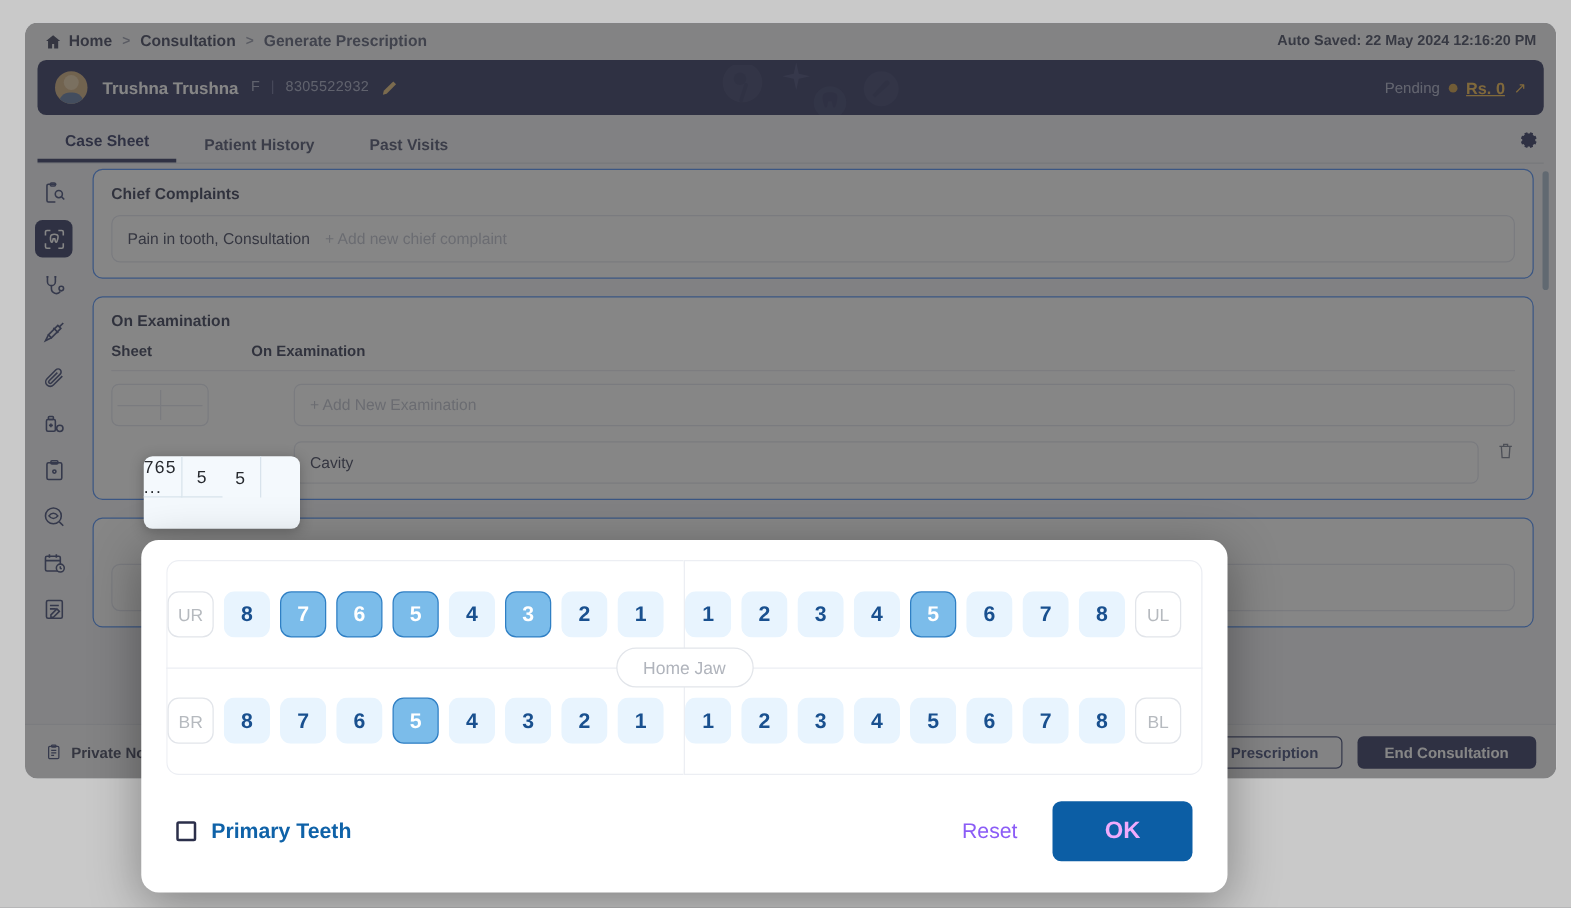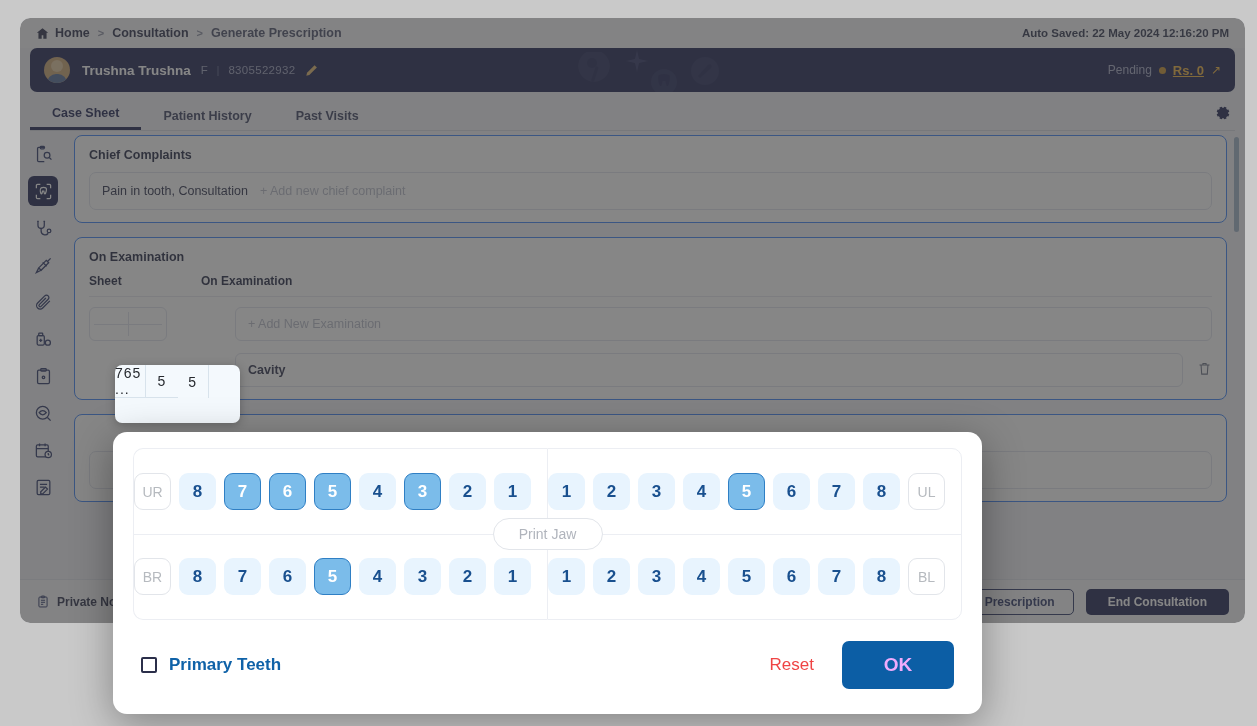--- a/index.html
+++ b/index.html
@@ -170,23 +170,22 @@
     flex: 1;
     height: 34px;
     border: 1px solid #dfe2ec;
     border-radius: 6px;
     display: flex; align-items: center;
     padding: 0 12px;
     font-size: 12.5px; color: #b7bbc9;
     margin-left: 34px;
   }
   .exam-row2 {
-    display: flex; align-items: center;
+    display: flex; 
     padding-top: 12px;
-    font-weight: bold;
   }
   .exam-value-input {
     flex: 1; height: 34px;
     border: 1px solid #dfe2ec; border-radius: 6px;
     display: flex; align-items: center; padding: 0 12px;
     font-size: 12.5px; color: #2b2f4a;
     margin-left: 34px;
   }
   .trash-btn { margin-left: 14px; cursor: pointer; }
 
@@ -313,21 +312,21 @@
   #primary-teeth-toggle { display: flex; align-items: center; gap: 12px; cursor: pointer; }
   #primary-checkbox {
     width: 16px; height: 16px;
     border: 2px solid #2b2f4a;
     border-radius: 2px;
     background: #fff;
   }
   #primary-teeth-label { font-size: 17px; font-weight: 700; color: #0f62a8; }
   #modal-actions { margin-left: auto; display: flex; align-items: center; gap: 28px; }
   #reset-button {
-    font-size: 17px; color: #ef4444; background: none; border: none;
+    font-size: 17px; color: #8b5cf6; background: none; border: none;
     cursor: pointer; font-family: inherit;
   }
   #ok-button {
     width: 112px; height: 48px;
     background: #0c5ea5;
     border: none; border-radius: 7px;
     color: #f0abfc; font-size: 19px; font-weight: 700;
     cursor: pointer; font-family: inherit;
   }
 </style>
@@ -600,21 +599,21 @@
           <div class="tooth normal">3</div>
           <div class="tooth normal">4</div>
           <div class="tooth normal">5</div>
           <div class="tooth normal">6</div>
           <div class="tooth normal">7</div>
           <div class="tooth normal">8</div>
           <div class="tooth quad">BL</div>
         </div>
     </div>
 
-    <div id="full-jaw-pill">Print Jaw</div>
+    <div id="full-jaw-pill">Home Jaw</div>
   </div>
 
   <div id="modal-footer">
     <div id="primary-teeth-toggle">
       <span id="primary-checkbox"></span>
       <span id="primary-teeth-label">Primary Teeth</span>
     </div>
     <div id="modal-actions">
       <button id="reset-button">Reset</button>
       <button id="ok-button">OK</button>

